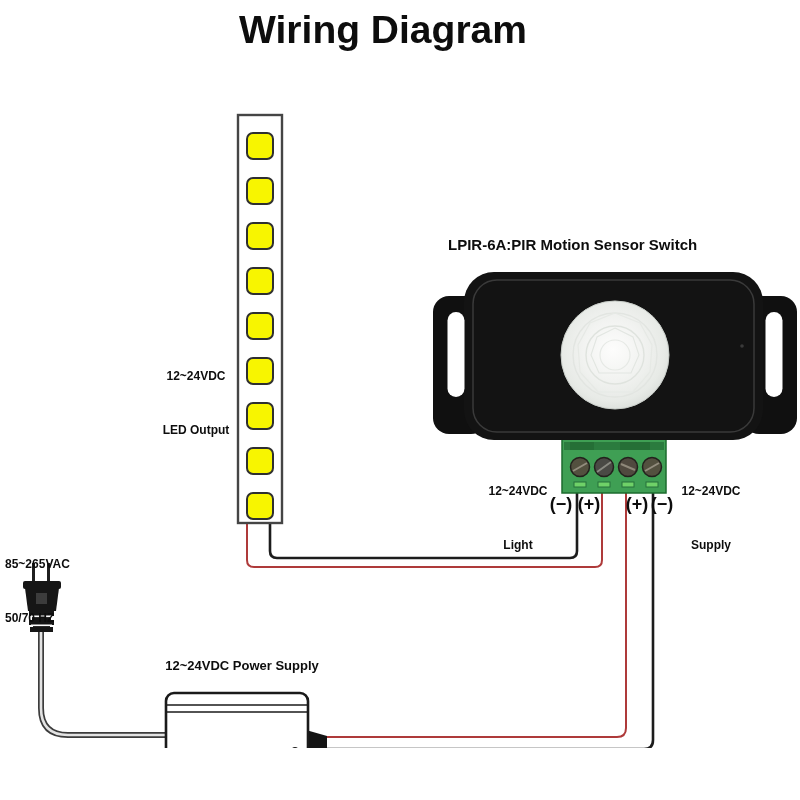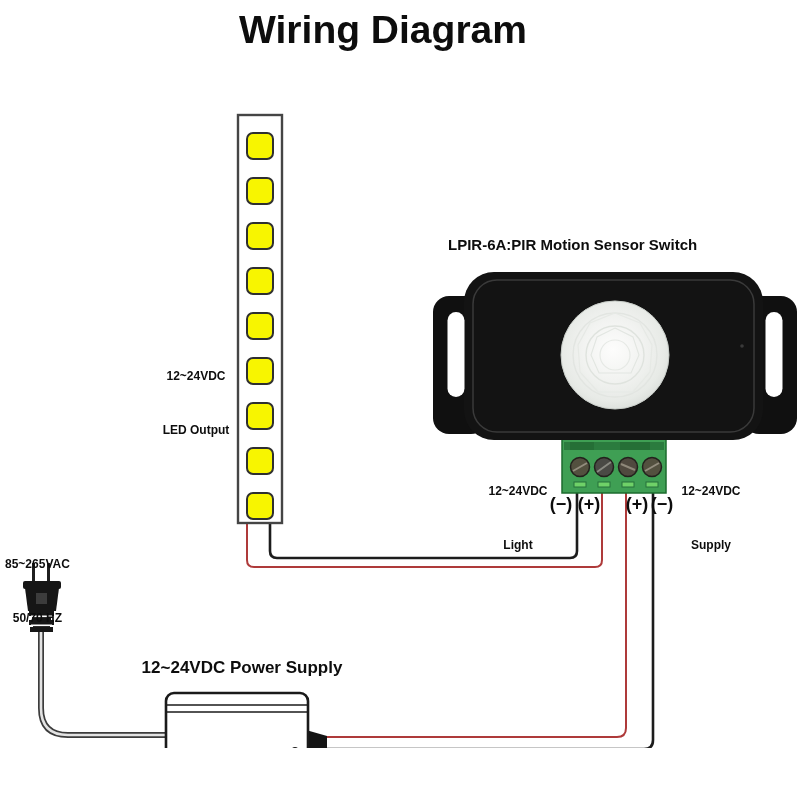--- a/index.html
+++ b/index.html
@@ -7,21 +7,21 @@
     position:relative;width:800px;height:748px;background:#ffffff;
     font-family:"Liberation Sans", sans-serif;color:#0d0d0d;overflow:hidden;
   }
   .canvas svg{position:absolute;left:0;top:0;}
   .lbl{position:absolute;font-weight:700;white-space:pre;color:#0d0d0d;}
   .center{transform:translateX(-50%);text-align:center;}
   .title{font-size:39px;letter-spacing:0px;}
   .sensor-title{font-size:15px;}
   .small{font-size:12px;line-height:18px;}
   .polar{font-size:18px;}
-  .ps{font-size:17px;}
+  .ps{font-size:13px;}
 </style>
 </head>
 <body>
 
 <div class="canvas">
 
   <svg width="800" height="800" viewBox="0 0 800 800">
     <defs>
       <radialGradient id="domeG" cx="48%" cy="45%" r="60%">
         <stop offset="0%" stop-color="#fdfdfc"></stop>
@@ -145,20 +145,20 @@
   <div class="lbl small center" style="left:711px;top:446px;">
     <div>12~24VDC</div>
     <div>Supply</div>
   </div>
 
   <div class="lbl polar center" style="left:561px;top:494px;">(−)</div>
   <div class="lbl polar center" style="left:589px;top:494px;">(+)</div>
   <div class="lbl polar center" style="left:637px;top:494px;">(+)</div>
   <div class="lbl polar center" style="left:662px;top:494px;">(−)</div>
 
-  <div class="lbl small" style="left:5px;top:519px;text-align:center;">
+  <div class="lbl small" style="left:5px;top:519px;">
     <div>85~265VAC</div>
     <div>50/70 HZ</div>
   </div>
 
   <div class="lbl ps center" style="left:242px;top:658px;">12~24VDC Power Supply</div>
 
 </div>
 
 </body></html>

